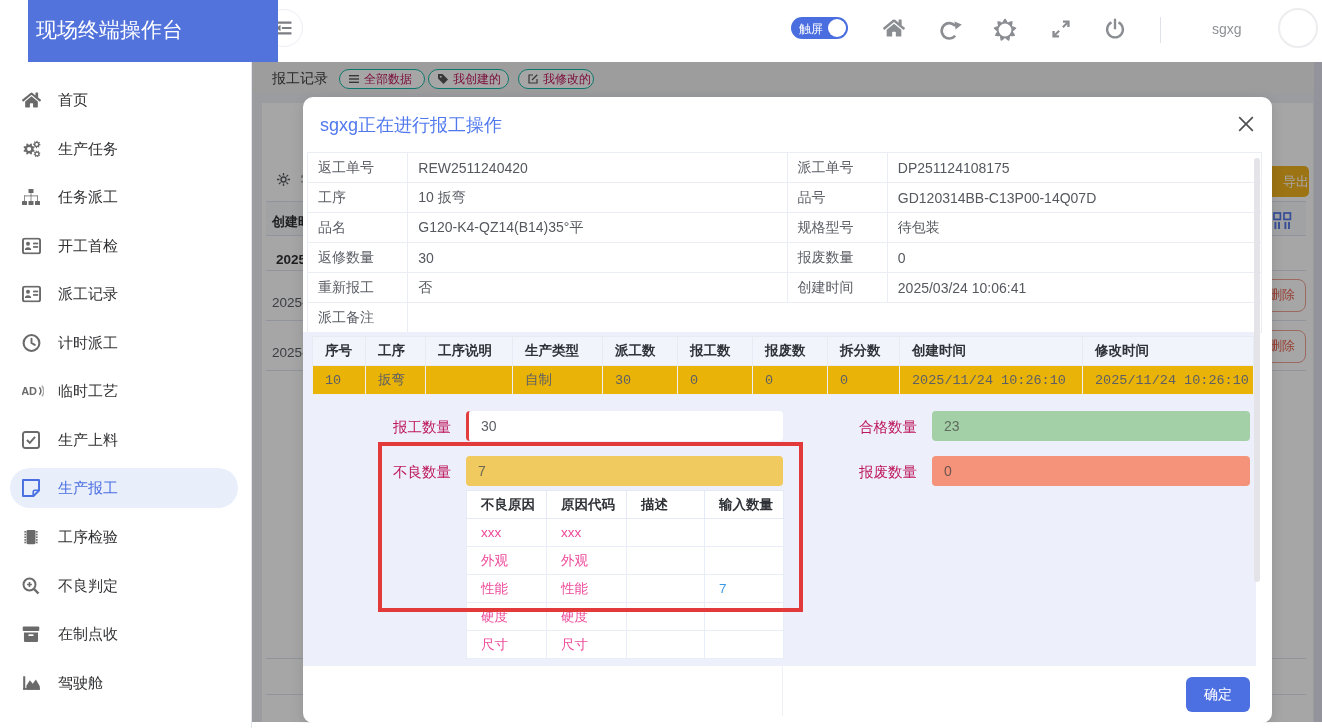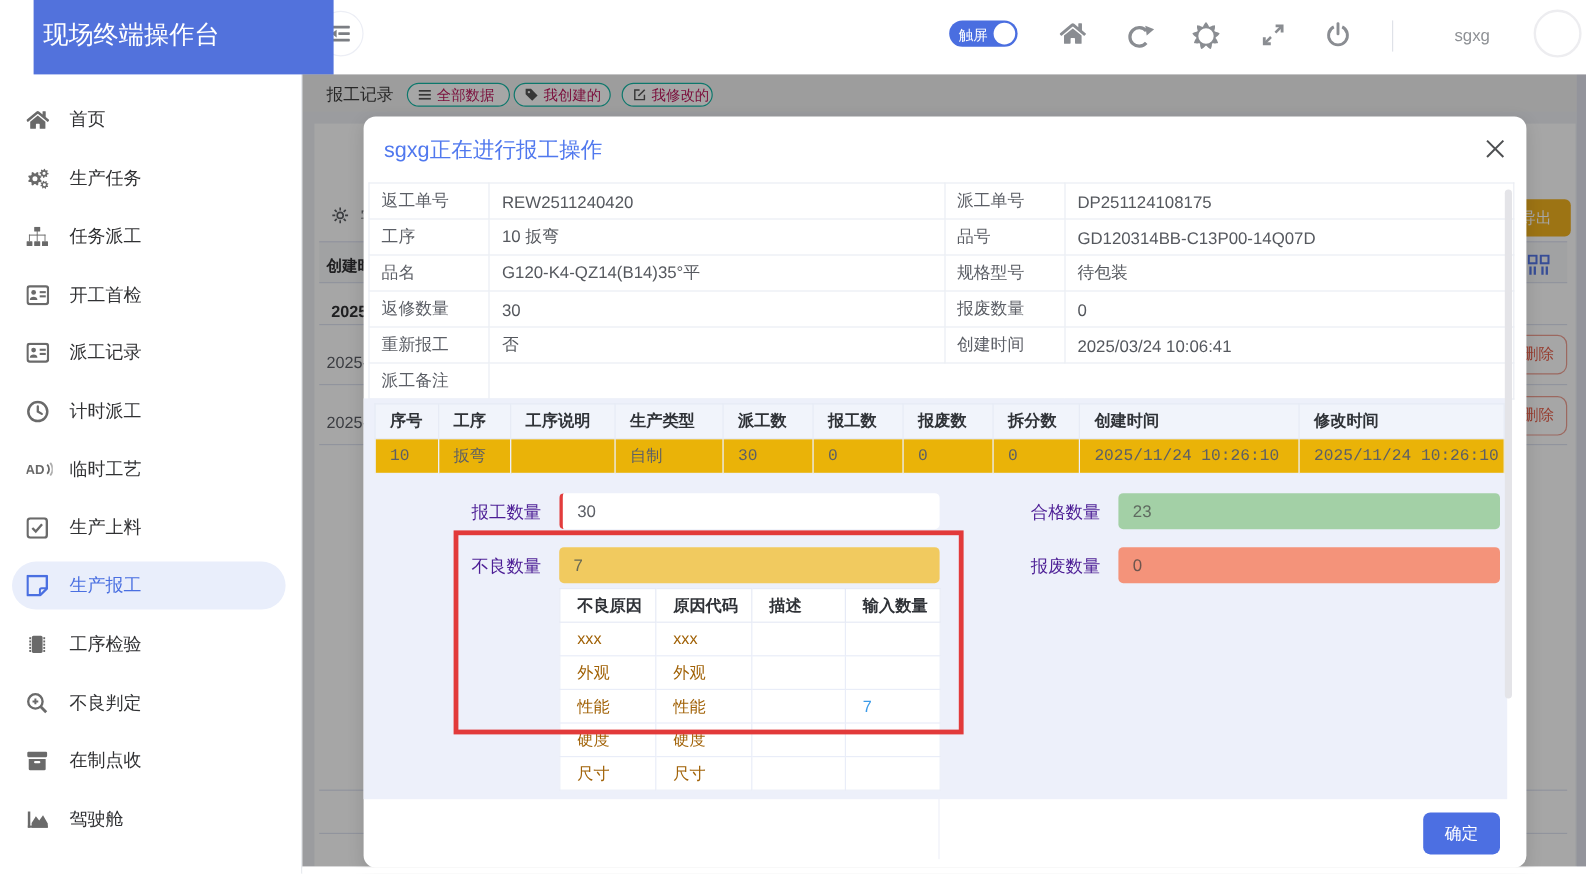--- a/index.html
+++ b/index.html
@@ -63,31 +63,31 @@
   
   #lav { position:absolute; left:0; top:235px; width:953px; height:334px; background:#edf0fa;
     }
   
   #ops { position:absolute; left:9px; top:239px; width:941px; border-collapse:collapse;
     font-size:13.5px; table-layout:fixed; }
   #ops th { background:#f1f4fb; color:#2f3237; font-weight:bold; text-align:left; height:29px;
     padding:0 12px; border:1px solid #e7ebf5; white-space:nowrap; }
   #ops td { background:#eab308; color:#5c5f66; height:29px; padding:0 12px; border:1px solid #eceff7; white-space:nowrap;font-family:Liberation Mono, monospace; }
   
-  .flabel { position:absolute; font-size:14.5px; color:#4c1d95; width:110px; text-align:right; }
+  .flabel { position:absolute; font-size:14.5px; color:#be185d; width:110px; text-align:right; }
   .finput { position:absolute; height:30px; border-radius:4px; font-size:14px; color:#5c5f66;
     line-height:30px; padding-left:12px; }
   #redrect { position:absolute; left:75px; top:345px; width:425px; height:170px;
     border:4px solid #e23a3a; z-index:40; }
   
   #reasons { position:absolute; left:163px; top:393px; width:317px; border-collapse:collapse;
     font-size:13.5px; table-layout:fixed; background:#fff; }
   #reasons th { background:#fff; color:#2f3237; font-weight:bold; text-align:left; height:28px;
     padding:0 14px; border:1px solid #e6eaf6; white-space:nowrap; }
-  #reasons td { background:#fff; color:#a16207; height:28px; padding:0 14px; border:1px solid #e9edf8; }
+  #reasons td { background:#fff; color:#ec4899; height:28px; padding:0 14px; border:1px solid #e9edf8; }
   #rtail { position:absolute; left:479px; top:567px; width:1px; height:52px; background:#eef0f8; }
   
   #m-ok { position:absolute; left:883px; top:580px; width:64px; height:35px; background:#4c6fe2;
     border-radius:6px; color:#fff; font-size:14px; text-align:center; line-height:35px; }
   #m-scroll { position:absolute; left:951px; top:61px; width:6px; height:424px; background:#e4e4e8; border-radius:3px; }
 </style>
 <div id="sidebar">
   <div id="logo">现场终端操作台</div>
   <div class="mitem" style="top:80px">
     <svg width="19" height="17" viewBox="0 0 576 512" fill="#6a6a6a">
@@ -272,21 +272,21 @@
   <div class="abs" style="left:14px;top:139px;width:1040px;height:35px;background:#f8f9fb;border-top:1px solid #dfe3f2;border-bottom:1px solid #dfe3f2"></div>
   <div class="abs" style="left:20px;top:151px;font-size:13px;font-weight:bold;color:#303133">创建时间</div>
   <div class="abs" style="left:24px;top:190px;font-size:13.5px;font-weight:bold;color:#303133">2025-</div>
   <div class="sep" style="left:14px;top:208px;width:1040px"></div>
   <div class="abs" style="left:20px;top:233px;font-size:13.5px;color:#5c5f66">2025-</div>
   <div class="sep" style="left:14px;top:258px;width:1040px"></div>
   <div class="abs" style="left:20px;top:283px;font-size:13.5px;color:#5c5f66">2025-</div>
   <div class="sep" style="left:14px;top:308px;width:1040px"></div>
   <div class="sep" style="left:14px;top:596px;width:1040px"></div>
   <div class="sep" style="left:14px;top:632px;width:1040px"></div>
-  <div class="abs" style="left:999px;top:104px;width:58px;height:31px;background:#f2b220;border-radius:5px;color:#fff;font-size:13px;text-align:center;line-height:31px">导出</div>
+  <div class="abs" style="left:999px;top:104px;width:58px;height:31px;background:#f2b220;border-radius:5px;color:#fff;font-size:13px;text-align:right;line-height:31px">导出</div>
   <div class="abs" style="left:1021px;top:150px"><svg width="19" height="18" viewBox="0 0 19 18" fill="none" stroke="#5577e8">
         <rect x="1" y="1" width="6.4" height="6.4" stroke-width="1.7"></rect>
         <rect x="11" y="1" width="6.4" height="6.4" stroke-width="1.7"></rect>
         <path d="M2.4 10v7M6 10v7M12.4 10v7M16 10v7" stroke-width="1.9"></path>
       </svg></div>
   <div class="abs" style="left:1006px;top:217px;width:48px;height:33px;border:1.5px solid #f0a093;border-radius:8px;color:#e8604c;font-size:13px;text-align:center;line-height:30px">删除</div>
   <div class="abs" style="left:1006px;top:268px;width:48px;height:33px;border:1.5px solid #f0a093;border-radius:8px;color:#e8604c;font-size:13px;text-align:center;line-height:30px">删除</div>
   <div id="pg-scroll"></div>
 </div>
 <div id="overlay"></div>

